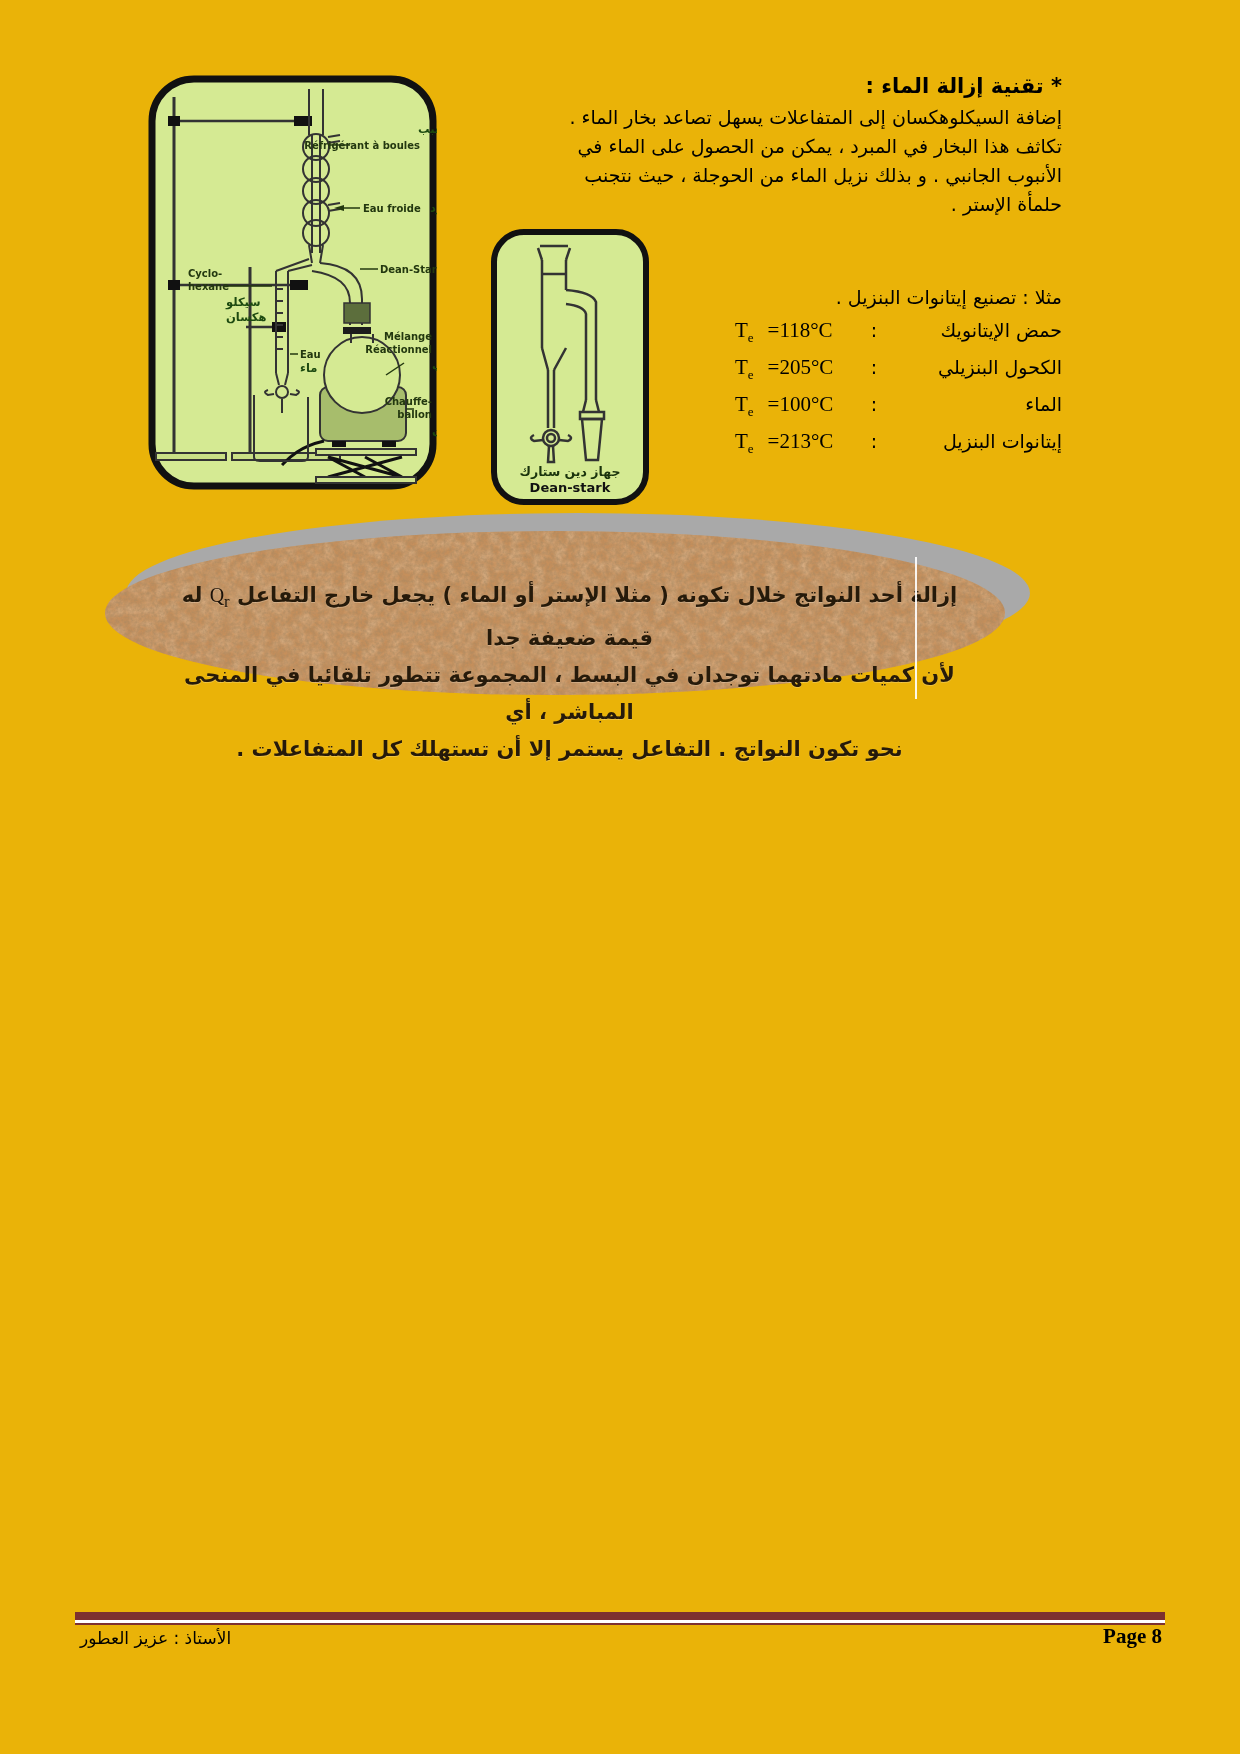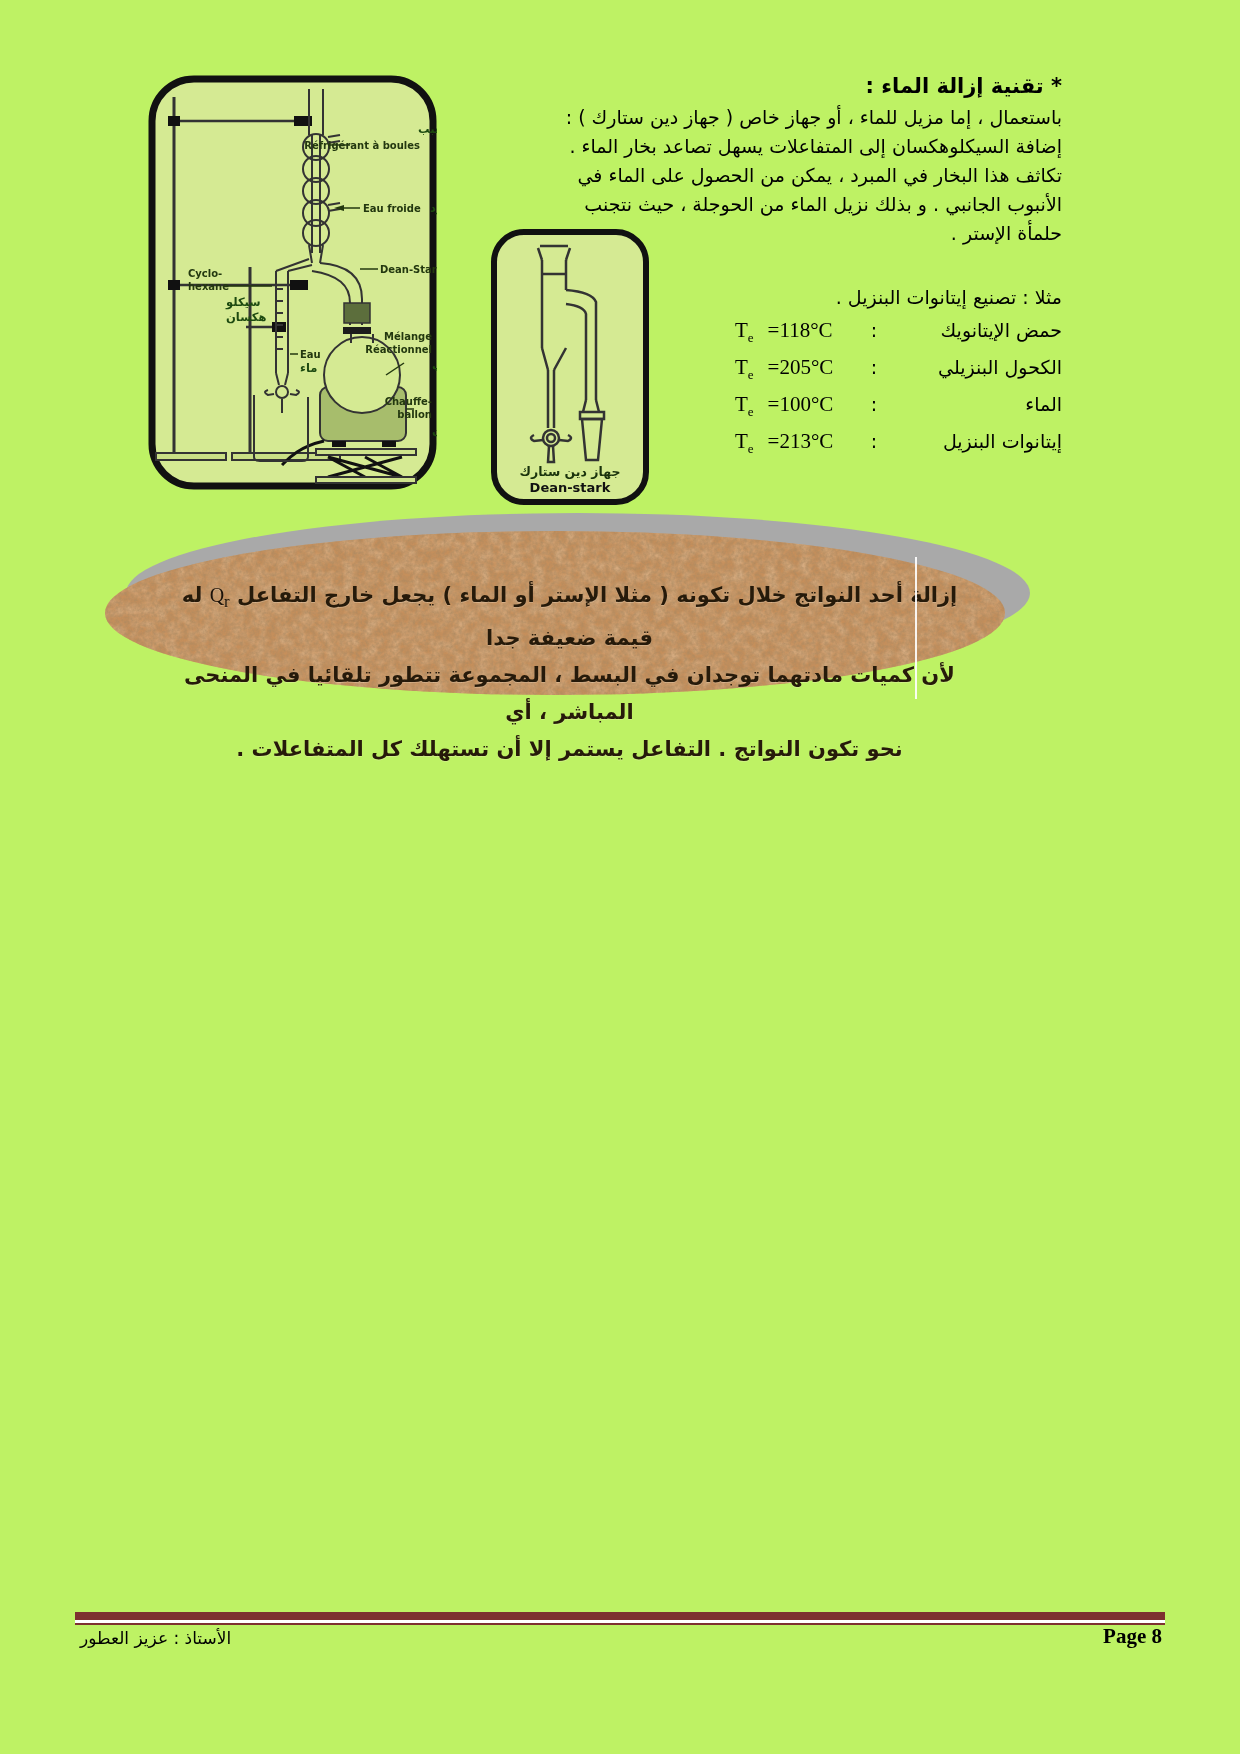--- a/index.html
+++ b/index.html
@@ -1,19 +1,19 @@
 <!DOCTYPE html>
 <html lang="ar"><head>
 <meta charset="utf-8">
 <style>
   * { margin:0; padding:0; box-sizing:border-box; }
   body { background:#e8e8e8; font-family:"DejaVu Sans", sans-serif; }
   .page {
     position:relative; width:1240px; height:1754px; margin:0 auto;
-    background:#bef264; overflow:hidden; direction:ltr;
+    background:#eab308; overflow:hidden; direction:ltr;
   }
   
   .intro {
     position:absolute; left:540px; top:74px; width:522px;
     direction:rtl; text-align:right; color:#000;
   }
   .intro-title { font-size:21px; font-weight:bold; margin-bottom:5px; }
   .intro-line { font-size:19px; line-height:29px; }
   
   .example {
@@ -76,21 +76,20 @@
     font-size:21px; font-weight:bold; color:#000;
   }
 </style>
 </head>
 <body>
 
 <div class="page">
 
   <div class="intro">
     <div class="intro-title">* تقنية إزالة الماء :</div>
-    <div class="intro-line">باستعمال ، إما مزيل للماء ، أو جهاز خاص ( جهاز دين ستارك ) :</div>
     <div class="intro-line">إضافة السيكلوهكسان إلى المتفاعلات يسهل تصاعد بخار الماء .</div>
     <div class="intro-line">تكاثف هذا البخار في المبرد ، يمكن من الحصول على الماء في</div>
     <div class="intro-line">الأنبوب الجانبي . و بذلك نزيل الماء من الحوجلة ، حيث نتجنب</div>
     <div class="intro-line">حلمأة الإستر .</div>
   </div>
 
   <div class="example">
     <div class="example-intro">مثلا : تصنيع إيتانوات البنزيل .</div>
 
     <div class="t-row">

